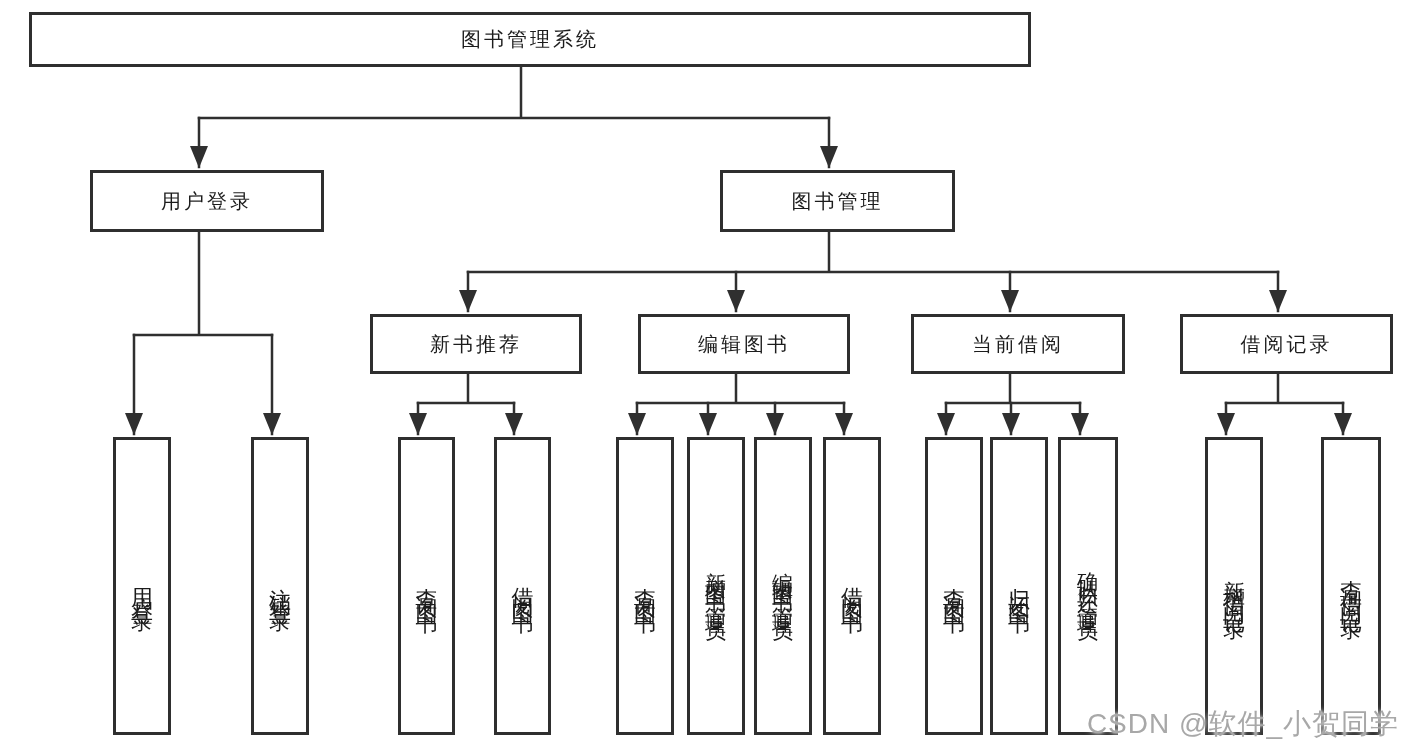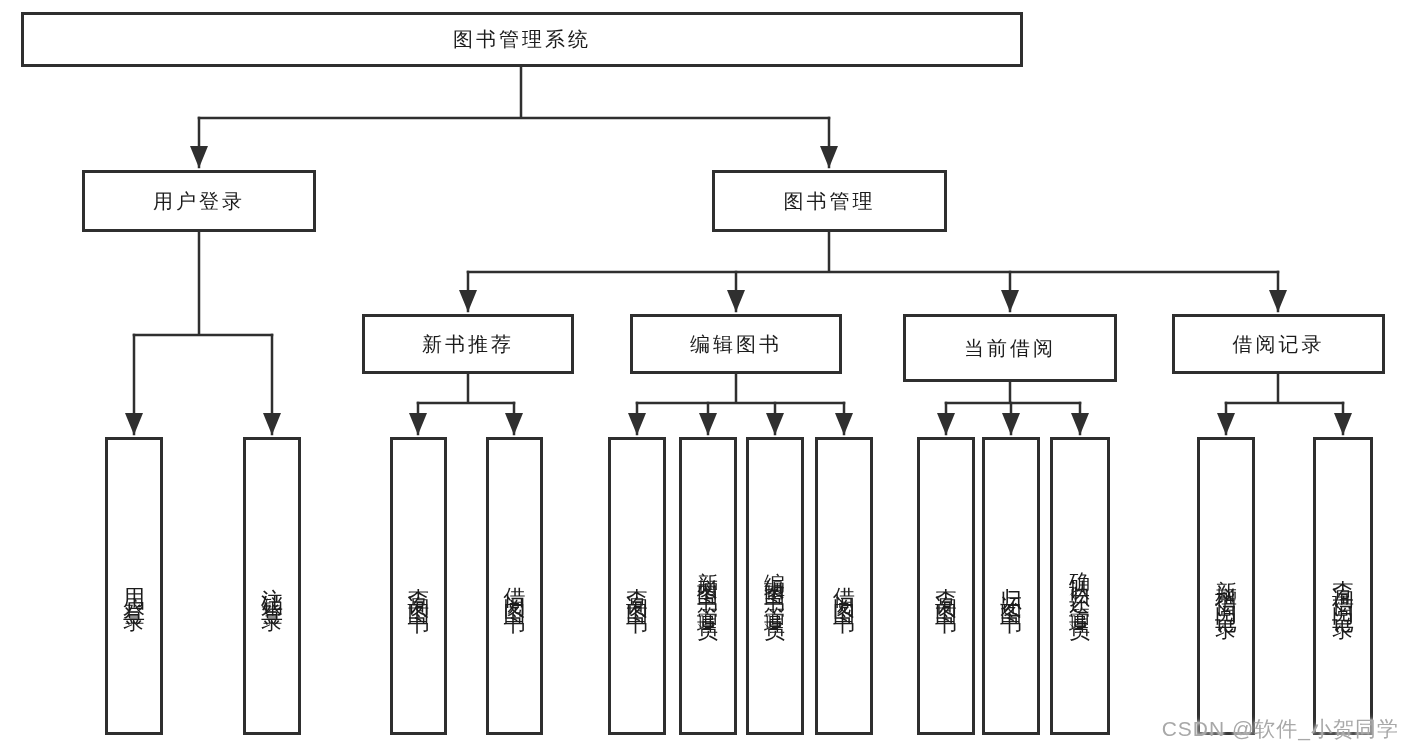--- a/index.html
+++ b/index.html
@@ -23,20 +23,21 @@
   }
   .node {
     position: absolute;
     box-sizing: border-box;
     border: 3px solid #2f2f2f;
     background: #ffffff;
     display: flex;
     align-items: center;
     justify-content: center;
     color: #1c1c1c;
+    margin-left: 8px;
   }
   .node .hlabel {
     font-size: 20px;
     letter-spacing: 3px;
     white-space: nowrap;
     color: #1c1c1c;
   }
   .node .vlabel {
     writing-mode: vertical-rl;
     text-orientation: mixed;
@@ -46,21 +47,21 @@
     color: #1c1c1c;
   }
   .node .vlabel.tight {
     letter-spacing: 7px;
     font-size: 21px;
   }
   .watermark {
     position: absolute;
     right: 6px;
     bottom: 4px;
-    font-size: 21px;
+    font-size: 28px;
     color: #a8a8a8;
     letter-spacing: 1px;
     white-space: nowrap;
     text-shadow: 0 0 3px #ffffff, 0 0 6px #ffffff;
   }
 </style>
 </head>
 <body>
 
 <div class="canvas">
@@ -118,21 +119,21 @@
   <div class="node" style="left:712px; top:170px; width:235px; height:62px;">
     <span class="hlabel">图书管理</span>
   </div>
 
   <div class="node" style="left:362px; top:314px; width:212px; height:60px;">
     <span class="hlabel">新书推荐</span>
   </div>
   <div class="node" style="left:630px; top:314px; width:212px; height:60px;">
     <span class="hlabel">编辑图书</span>
   </div>
-  <div class="node" style="left:903px; top:314px; width:214px; height:68px;justify-content:center;">
+  <div class="node" style="left:903px; top:314px; width:214px; height:60px;justify-content:center;">
     <span class="hlabel">当前借阅</span>
   </div>
   <div class="node" style="left:1172px; top:314px; width:213px; height:60px;">
     <span class="hlabel">借阅记录</span>
   </div>
 
   <div class="node" style="left:105px; top:437px; width:58px; height:298px;">
     <span class="vlabel">用户登录</span>
   </div>
   <div class="node" style="left:243px; top:437px; width:58px; height:298px;">

